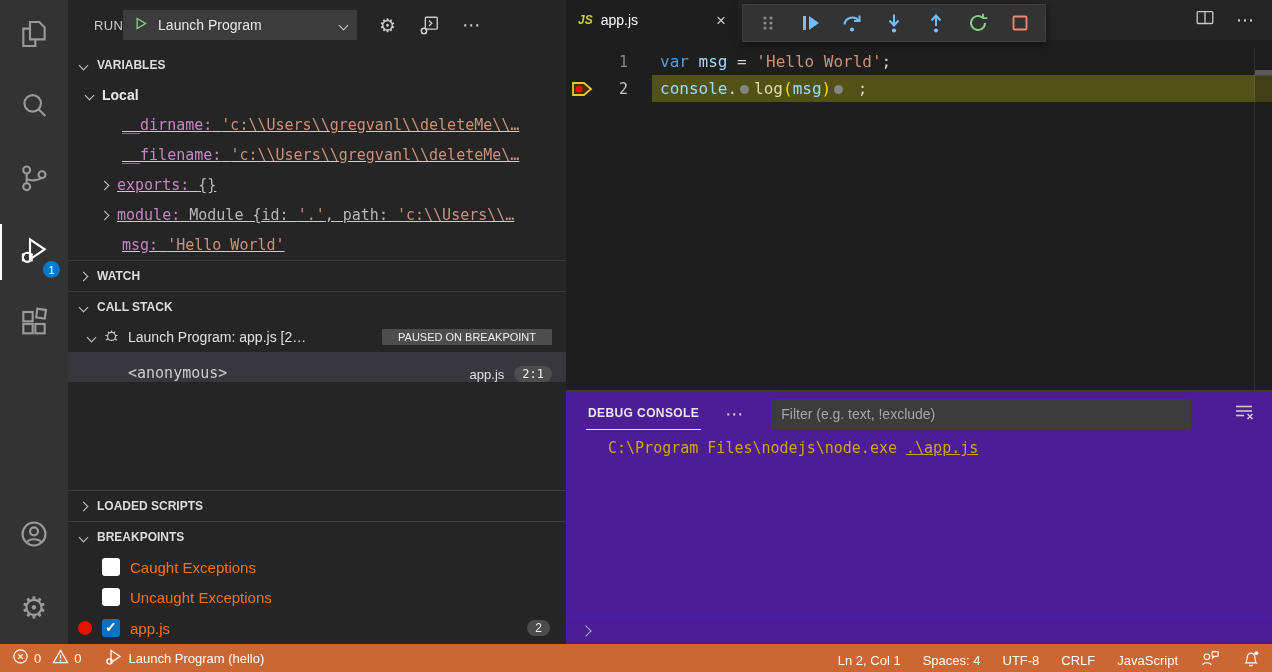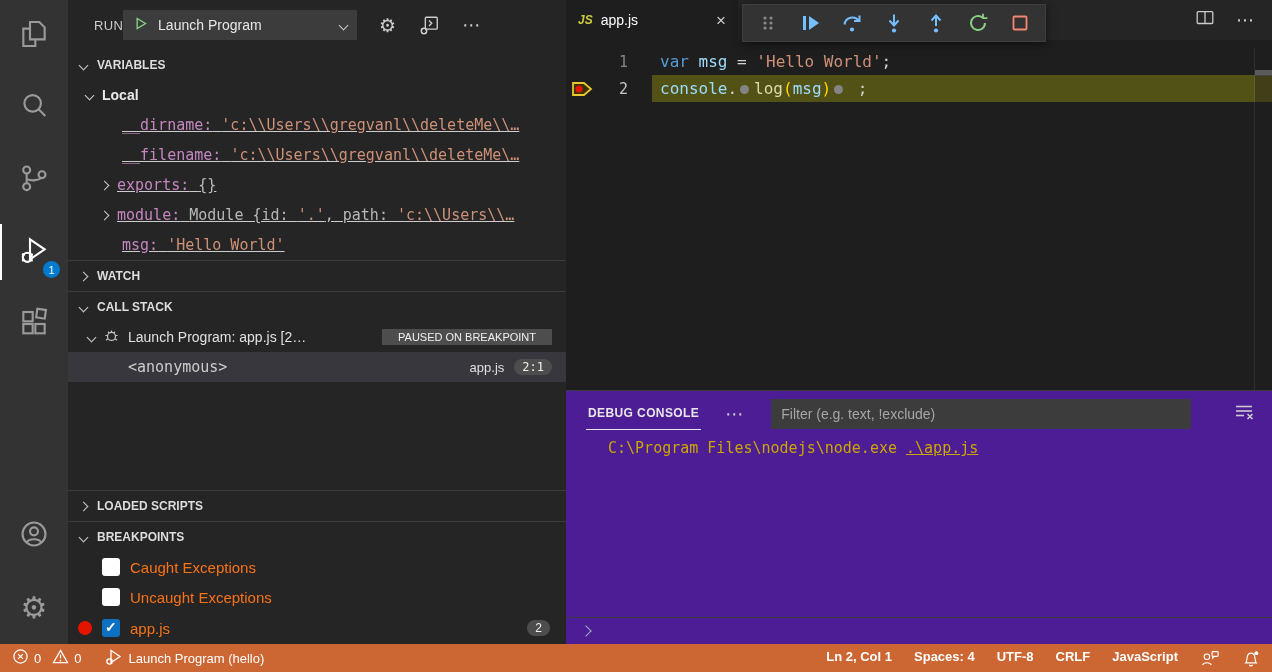--- a/index.html
+++ b/index.html
@@ -108,21 +108,21 @@
   .console-output { padding-left:42px; margin-top:2px; font-family:"DejaVu Sans Mono", monospace; font-size:15px; color:#cca700; }
   .console-link { text-decoration:underline; cursor:pointer; color:#cca700; }
   .console-prompt { position:absolute; left:0; right:0; bottom:0; height:27px; border-top:1px solid #3c3c3c; display:flex; align-items:center; padding-left:16px; cursor:text; }
   .prompt-chev { width:8px; height:8px; border-right:1.8px solid #9cb0be; border-bottom:1.8px solid #9cb0be; transform:rotate(-45deg); }
 
   
   #status-bar { position:absolute; left:0; top:644px; width:1272px; height:28px; background:#CC6633; display:flex; align-items:center; color:#ffffff; font-size:13px; padding:0 12px; }
   .sb-item { display:flex; align-items:center; gap:5px; cursor:pointer; }
   .sb-item svg { stroke:#ffffff; fill:none; stroke-width:1.3; }
   .sb-left { display:flex; align-items:center; gap:6px; }
-  .sb-right { margin-left:auto; display:flex; align-items:flex-start; gap:22px;font-weight:bold; }
+  .sb-right { margin-left:auto; display:flex; align-items:flex-end; gap:22px; }
 </style>
 </head>
 <body>
 
 <div id="app">
 
   <div id="activity-bar">
     <div class="abar-item">
       <span><svg viewBox="0 0 24 24">
             <path d="M9 3 h7 l4 4 v9 h-11 z"></path>
@@ -243,21 +243,21 @@
     </div>
     <div class="sb-row session-row">
       <span class="chev down"></span>
       <span class="bug-glyph"><svg width="17" height="17" viewBox="0 0 18 18" fill="none" stroke="#c5c5c5" stroke-width="1.3">
             <circle cx="9" cy="10" r="4.2"></circle>
             <path d="M9 5.8 v-2 M6.8 6.5 l-1.5 -1.5 M11.2 6.5 l1.5 -1.5 M4.8 9 h-2.3 M13.2 9 h2.3 M5.2 12.5 l-2 1.5 M12.8 12.5 l2 1.5"></path>
           </svg></span>
       <span class="session-label">Launch Program: app.js [2…</span>
       <span class="badge ml-auto" style="margin-right:14px;">PAUSED ON BREAKPOINT</span>
     </div>
-    <div class="sb-row frame-row mono" style="font-size:15px;">
+    <div class="sb-row frame-row mono" style="font-size:15px;align-items:flex-end;">
       <span>&lt;anonymous&gt;</span>
       <span class="ml-auto frame-file" style="font-family:'Liberation Sans',sans-serif;">app.js</span>
       <span class="pill" style="margin:0 14px 0 10px;">2:1</span>
     </div>
 
     <div class="abar-spacer"></div>
 
     <div class="sep"></div>
     <div class="sb-row sect-hdr">
       <span class="chev right"></span>

